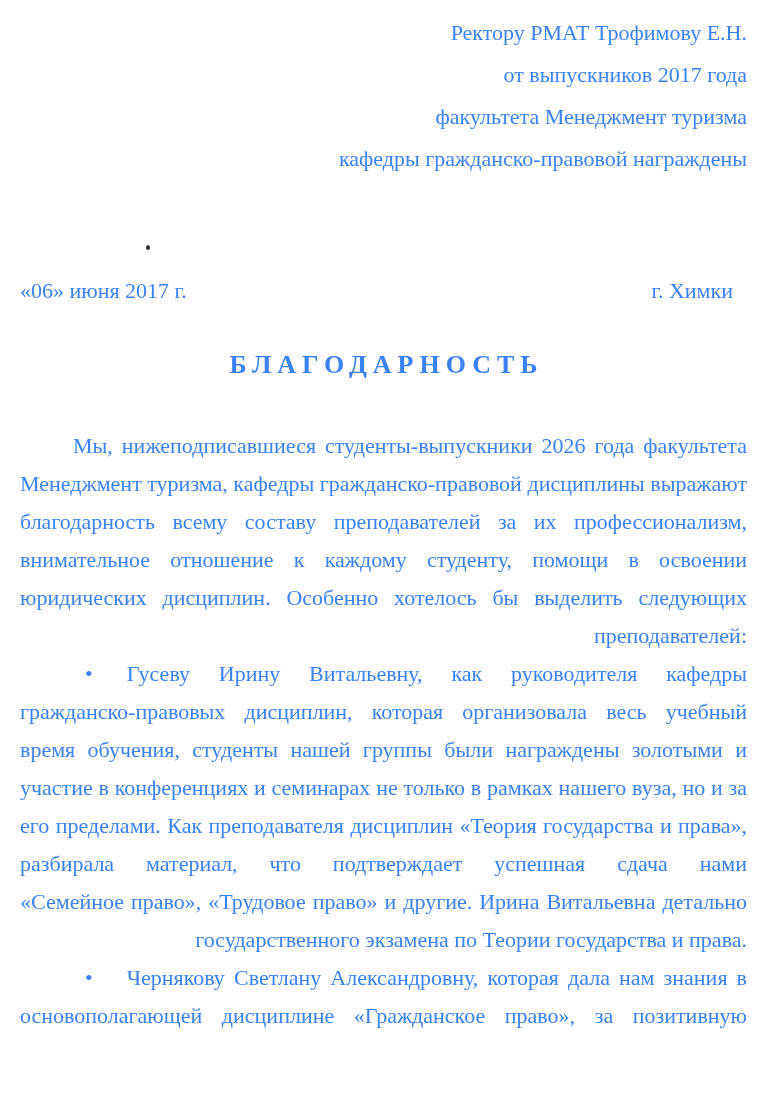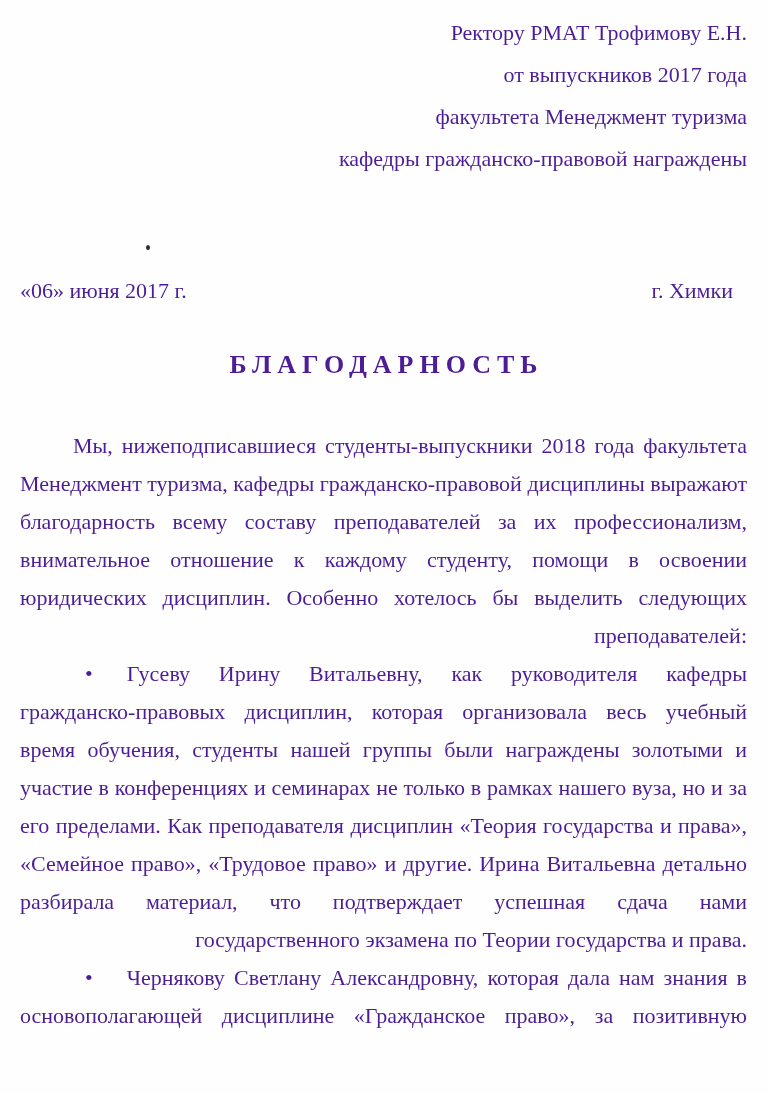--- a/index.html
+++ b/index.html
@@ -9,21 +9,21 @@
   }
   .page {
     position: relative;
     width: 768px;
     height: 1094px;
     background: #fefefe;
     overflow: hidden;
     box-sizing: border-box;
     padding: 0 21px 15px 20px;
     font-family: "Liberation Serif", "DejaVu Serif", serif;
-    color: #4c1d95;
+    color: #3b82f6;
   }
   .header {
     padding-top: 12px;
   }
   .header-line {
     text-align: right;
     font-size: 22px;
     line-height: 42px;
     white-space: nowrap;
   }
@@ -99,35 +99,35 @@
 
   <div class="dateline">
     <span class="date">«06» июня 2017 г.</span>
     <span class="place">г. Химки</span>
   </div>
 
   <div class="doc-title">БЛАГОДАРНОСТЬ</div>
 
   <div class="bodytext">
       <div class="paragraph">
-        <div class="line justify indent">Мы, нижеподписавшиеся студенты-выпускники 2018 года факультета</div>
+        <div class="line justify indent">Мы, нижеподписавшиеся студенты-выпускники 2026 года факультета</div>
         <div class="line justify">Менеджмент туризма, кафедры гражданско-правовой дисциплины выражают</div>
         <div class="line justify">благодарность всему составу преподавателей за их профессионализм,</div>
         <div class="line justify">внимательное отношение к каждому студенту, помощи в освоении</div>
         <div class="line justify">юридических дисциплин. Особенно хотелось бы выделить следующих</div>
         <div class="line">преподавателей:</div>
       </div>
       <div class="paragraph">
         <div class="line justify bullet-line"><span class="bullet">•</span><span>Гусеву Ирину Витальевну, как руководителя кафедры</span></div>
         <div class="line justify">гражданско-правовых дисциплин, которая организовала весь учебный</div>
         <div class="line justify">время обучения, студенты нашей группы были награждены золотыми и</div>
         <div class="line justify">участие в конференциях и семинарах не только в рамках нашего вуза, но и за</div>
         <div class="line justify">его пределами. Как преподавателя дисциплин «Теория государства и права»,</div>
+        <div class="line justify">разбирала материал, что подтверждает успешная сдача нами</div>
         <div class="line justify">«Семейное право», «Трудовое право» и другие. Ирина Витальевна детально</div>
-        <div class="line justify">разбирала материал, что подтверждает успешная сдача нами</div>
         <div class="line">государственного экзамена по Теории государства и права.</div>
       </div>
       <div class="paragraph">
         <div class="line justify bullet-line"><span class="bullet">•</span><span>Чернякову Светлану Александровну, которая дала нам знания в</span></div>
         <div class="line justify">основополагающей дисциплине «Гражданское право», за позитивную</div>
       </div>
     </div>
 </div>
 
 </body></html>

